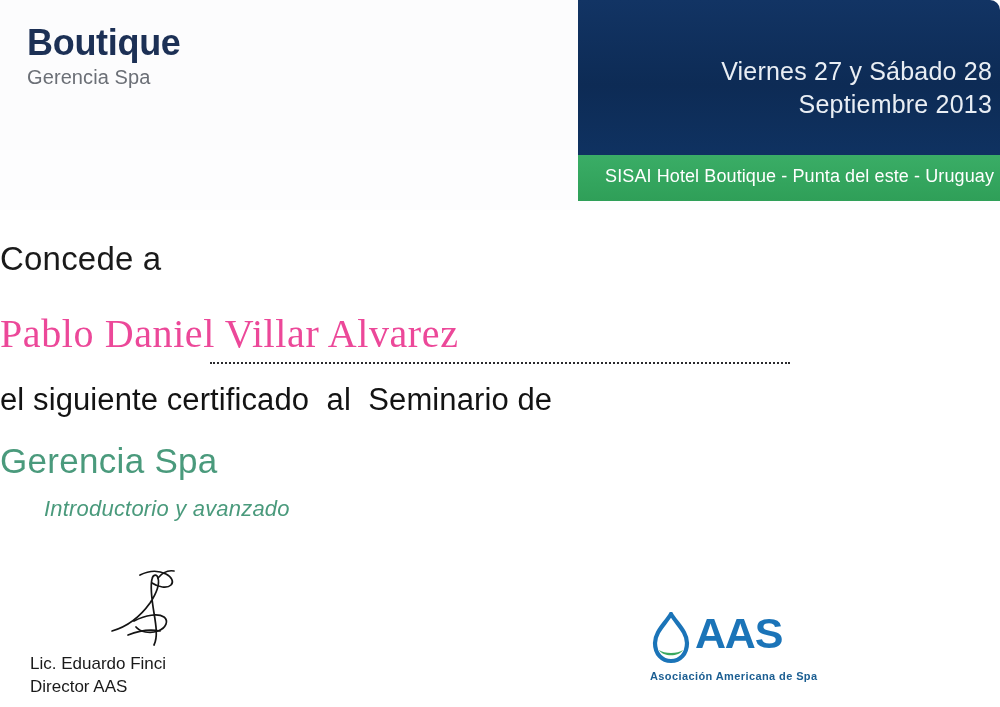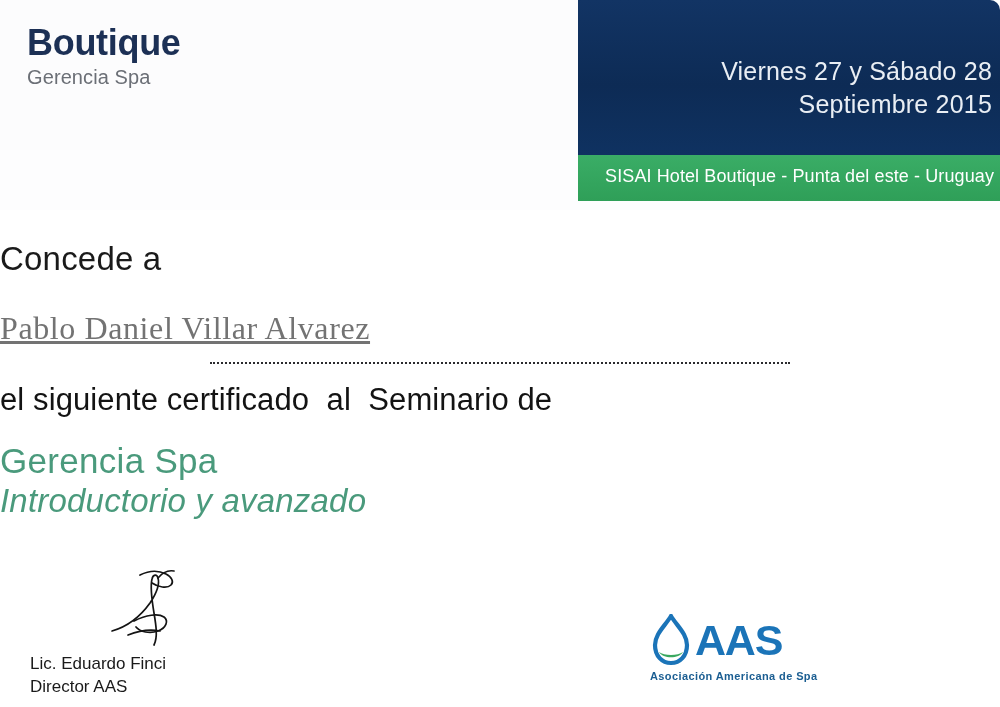--- a/index.html
+++ b/index.html
@@ -118,26 +118,25 @@
   .name-row {
     position: relative;
     margin-top: 32px;
     height: 56px;
   }
   .recipient-name {
     position: relative;
     z-index: 2;
     display: inline-block;
     font-family: "Liberation Serif", serif;
-    font-size: 32px;
+    font-size: 40px;
     font-weight: normal;
-    color: #737373;
+    color: #ec4899;
     letter-spacing: 0.6px;
     background: transparent;
-    text-decoration: underline;
   }
   .dotted-rule {
     position: absolute;
     left: 210px;
     width: 580px;
     bottom: 2px;
     border-bottom: 2px dotted #2b2b2e;
     z-index: 1;
   }
 
@@ -149,25 +148,26 @@
     white-space: pre;
   }
 
   .seminar-name {
     margin-top: 23px;
     font-size: 35px;
     color: #4a9a7c;
     letter-spacing: 0.3px;
   }
   .seminar-sub {
-    margin-top: 1px;
-    font-size: 33px;
+    margin-top: 15px;
+    font-size: 22px;
     font-style: italic;
     color: #4a9a7c;
     letter-spacing: 0.2px;
+    padding-left: 44px;
   }
 
   
   .signature-block {
     position: absolute;
     left: 30px;
     top: 565px;
     width: 220px;
   }
   .signature-mark {
@@ -193,21 +193,20 @@
   
   .aas-logo {
     position: absolute;
     left: 650px;
     top: 612px;
     width: 140px;
     height: 82px;
   }
   .aas-row {
     display: flex;
-    align-items: center;
     height: 56px;
   }
   .aas-drop {
     width: 42px;
     height: 52px;
     flex: 0 0 42px;
   }
   .aas-word {
     font-size: 43px;
     font-weight: bold;
@@ -267,21 +266,21 @@
   <div class="scan-tint-2"></div>
 
   <div class="title-block">
     <div class="title-main">Boutique</div>
     <div class="title-sub">Gerencia Spa</div>
   </div>
 
   <div class="date-panel">
     <div class="date-panel-text">
       <span class="date-line">Viernes 27 y Sábado 28</span>
-      <span class="date-line">Septiembre 2015</span>
+      <span class="date-line">Septiembre 2013</span>
     </div>
   </div>
 
   <div class="venue-bar">
     <div class="venue-text">SISAI Hotel Boutique - Punta del este - Uruguay</div>
   </div>
 
   <div class="body-area">
 
     <div class="concede">Concede a</div>

